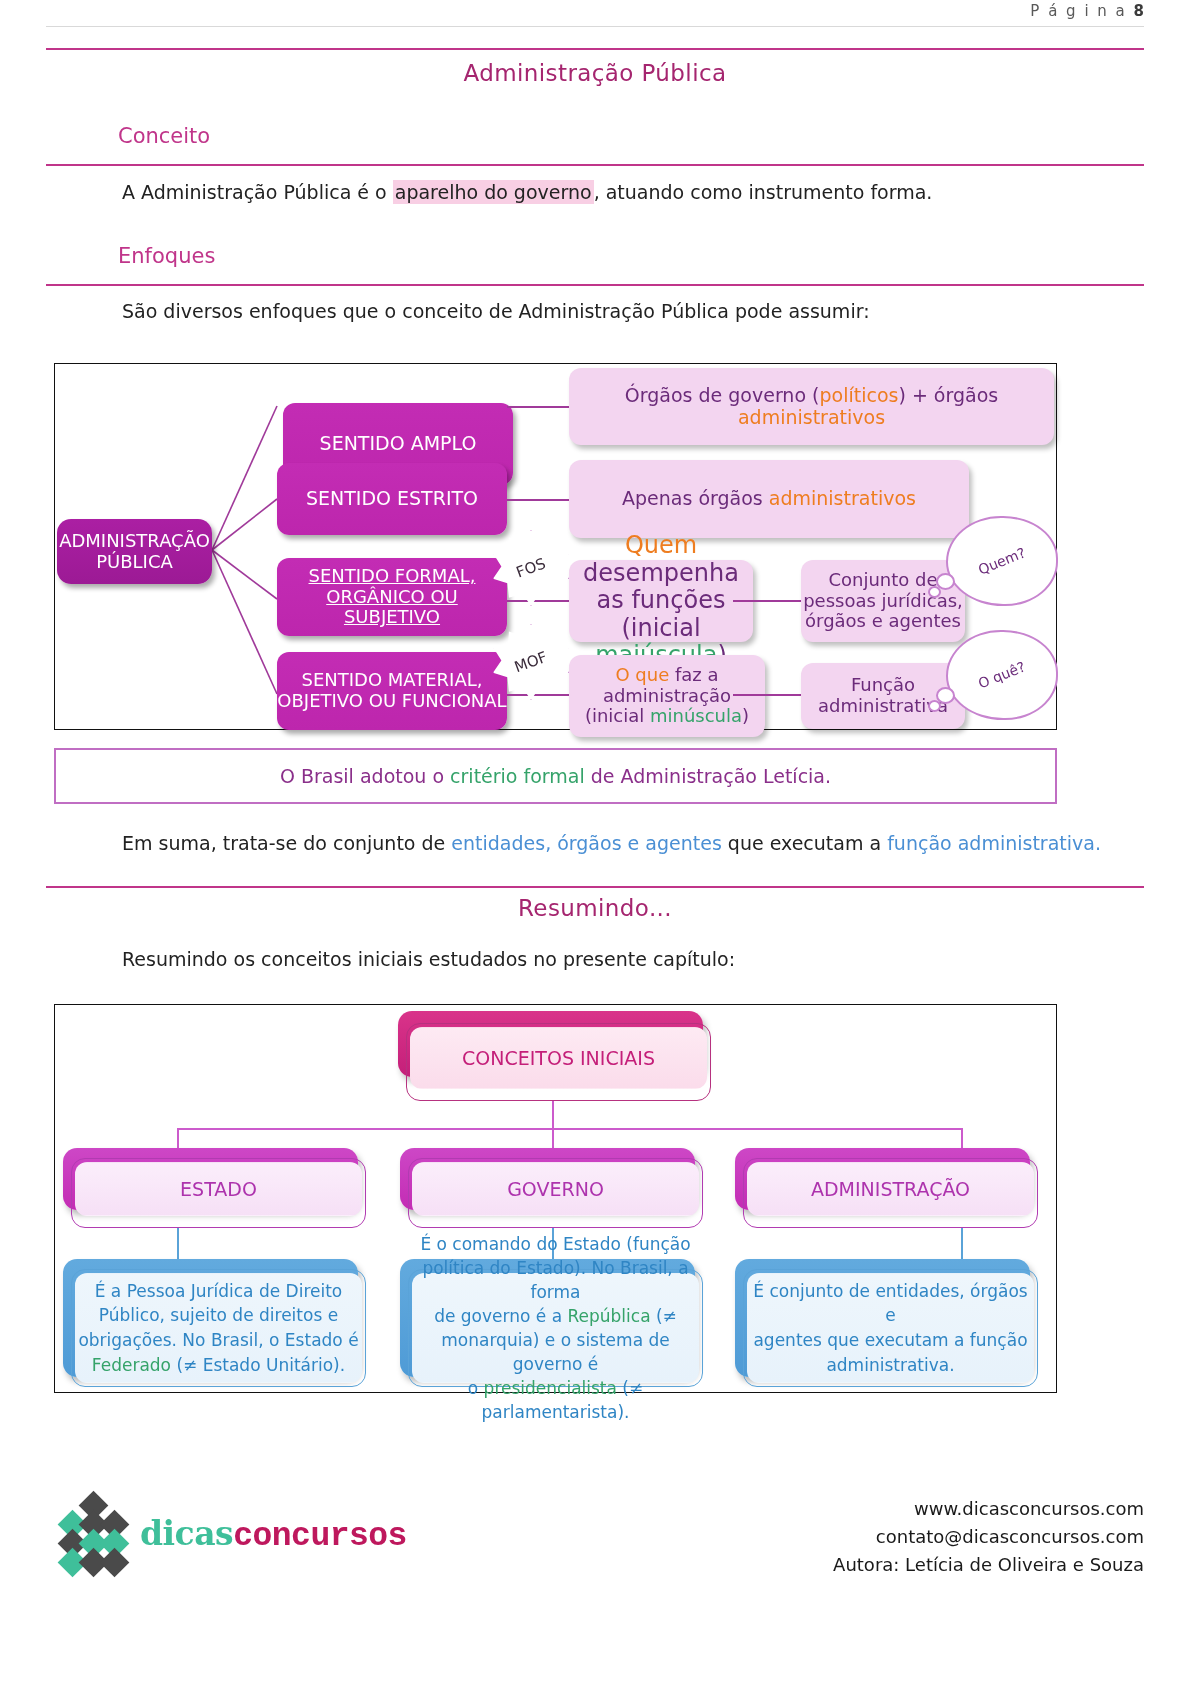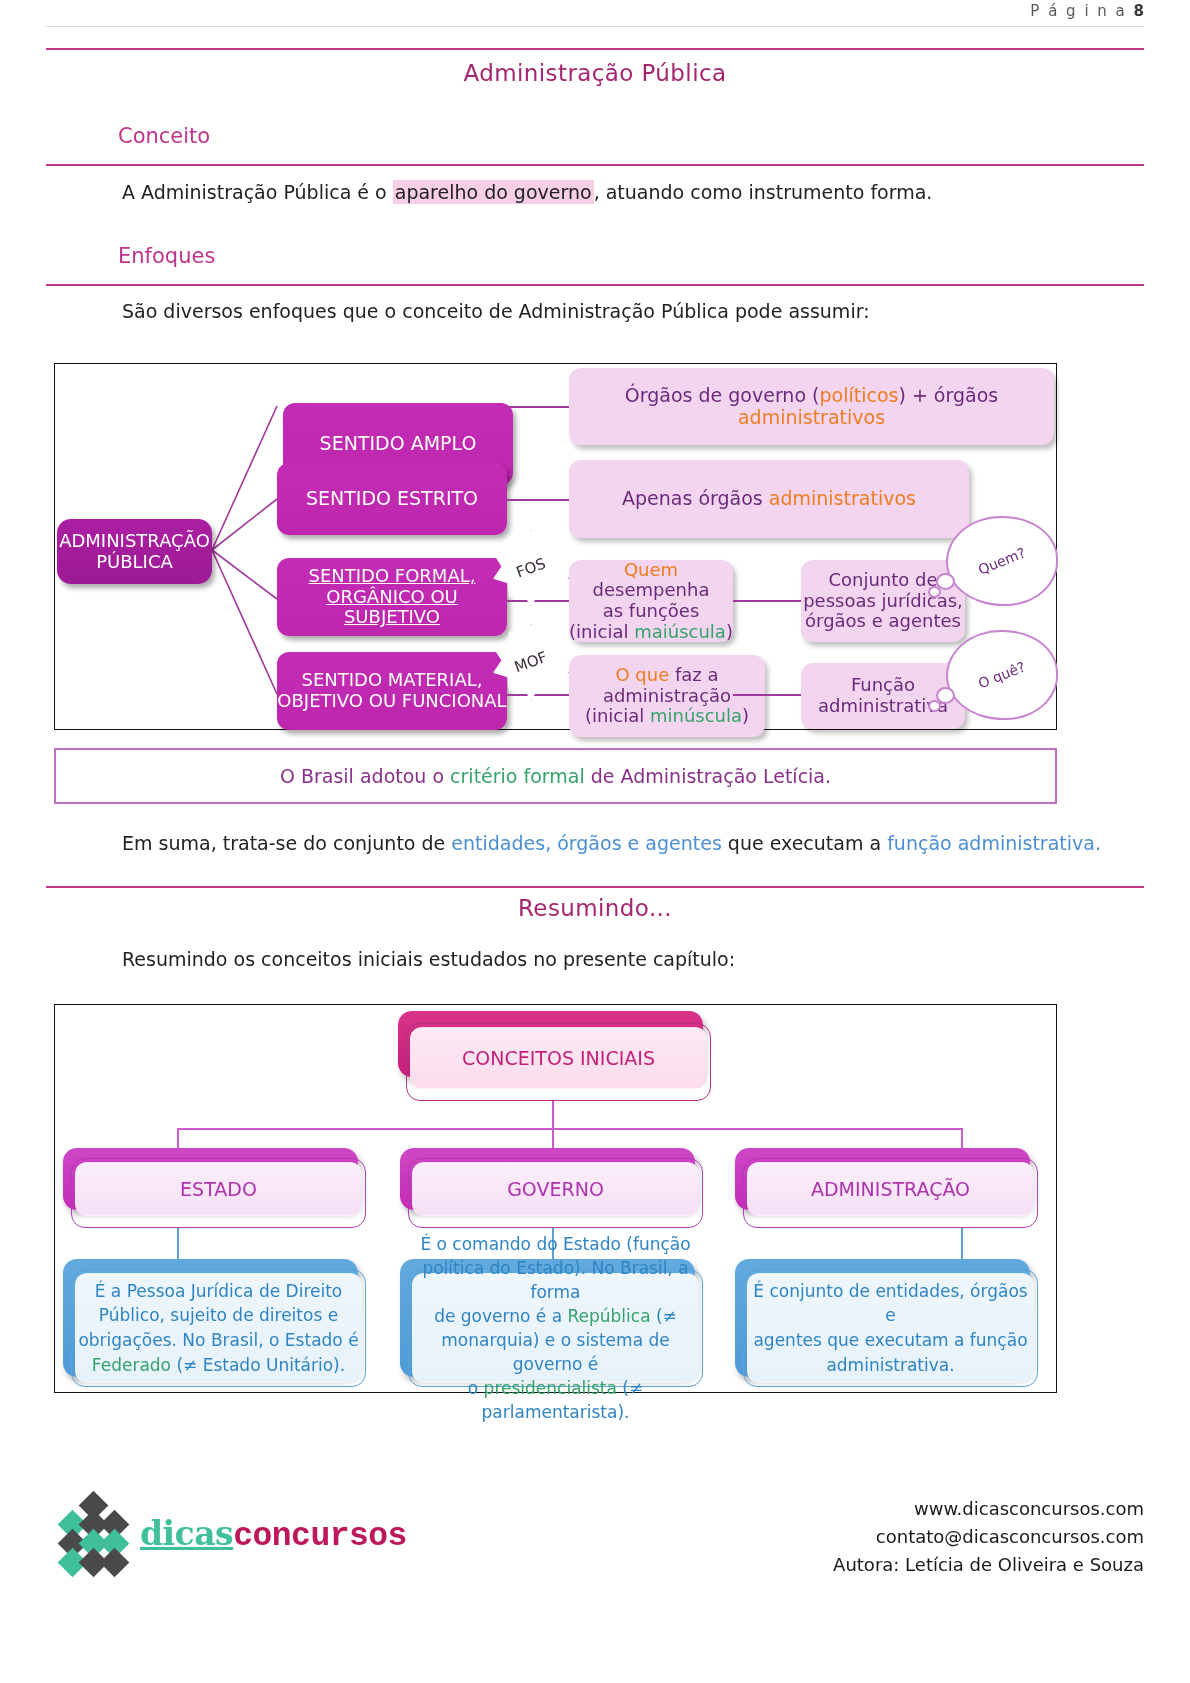--- a/index.html
+++ b/index.html
@@ -260,21 +260,21 @@
     transform: rotate(45deg);
   }
   .dmd.g { background: #3fbf9a; }
   .dmd.d { background: #4a4a4a; }
   .logo-text {
     font-size: 33px;
     font-family: "DejaVu Serif", serif;
     font-weight: bold;
     letter-spacing: -0.5px;
   }
-  .logo-text .t1 { color: #3fbf9a; text-decoration: underline; }
+  .logo-text .t1 { color: #3fbf9a; }
   .logo-text .t2 { color: #be185d; font-family: Liberation Mono, monospace; }
 
   .footer-info {
     position: absolute;
     right: 46px;
     top: 1495px;
     text-align: right;
     font-size: 18px;
     color: #1a1a1a;
     line-height: 1.55;
@@ -342,21 +342,21 @@
         </span>
       </div>
 
       <div class="node node-mag" style="left:222px; top:194px; width:230px; height:78px; font-size:18px;text-decoration:underline;">
         <div>
           <div>SENTIDO FORMAL,</div>
           <div>ORGÂNICO OU SUBJETIVO</div>
         </div>
       </div>
       <div class="conn conn-h" style="left:452px; top:236px; width:62px;"></div>
-      <div class="node node-pink" style="left:514px; top:196px; width:164px; height:82px; font-size:18px;">
+      <div class="node node-pink" style="left:514px; top:196px; width:184px; height:82px; font-size:24px;">
         <div>
           <div><span class="orange">Quem</span><span> desempenha</span></div>
           <div>as funções</div>
           <div><span>(inicial </span><span class="green">maiúscula</span><span>)</span></div>
         </div>
       </div>
       <div class="conn conn-h" style="left:678px; top:236px; width:68px;"></div>
       <div class="node node-pink" style="left:746px; top:196px; width:164px; height:82px; font-size:18px;">
         <div>
           <div>Conjunto de</div>

